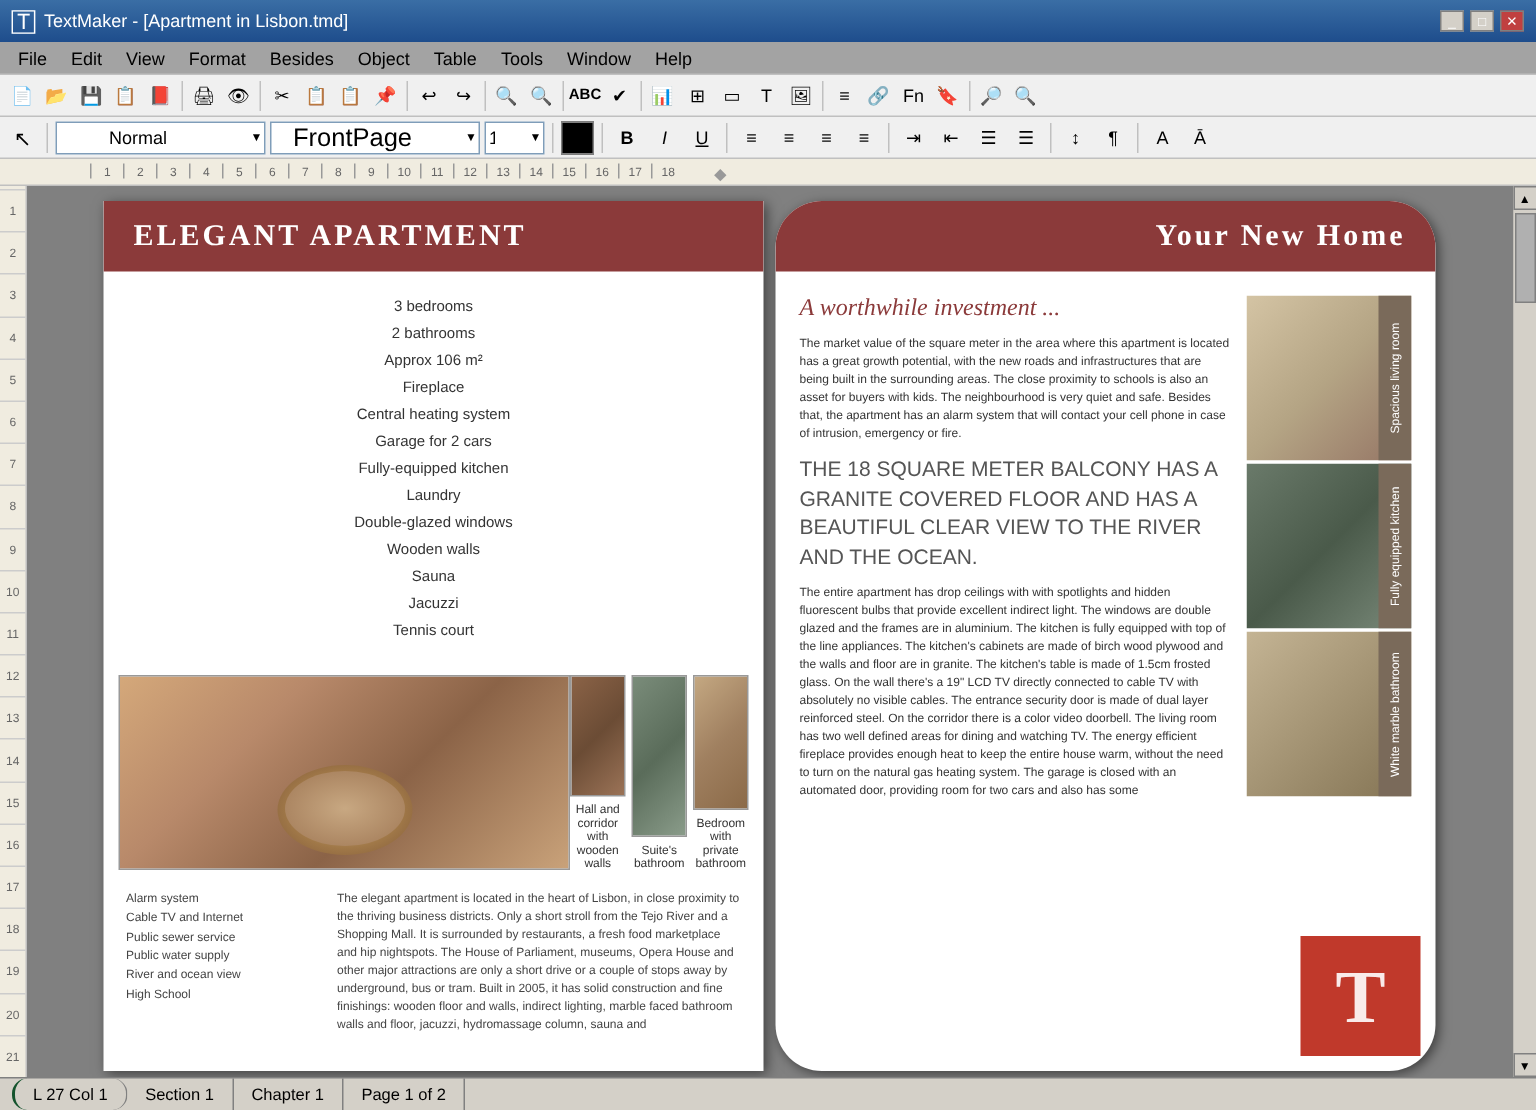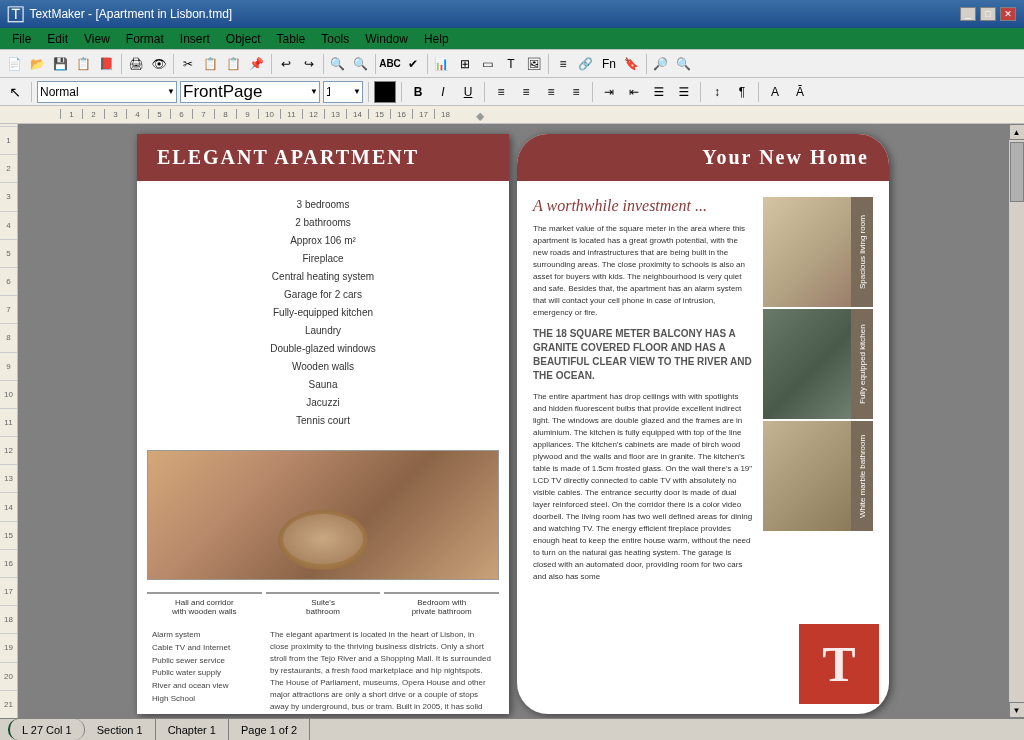--- a/index.html
+++ b/index.html
@@ -15,21 +15,21 @@
       padding: 0 8px;
       font-size: 12px;
       user-select: none;
     }
     .title-bar-icon { margin-right: 6px; font-size: 14px; }
     .title-bar-title { flex: 1; }
     .title-bar-controls { display: flex; gap: 2px; }
 
     
     .menu-bar {
-      background: #15803d;
+      background: #a3a3a3;
       border-bottom: 1px solid #c0c0c0;
       height: 22px;
       display: flex;
       align-items: center;
       padding: 0 4px;
     }
     .menu-item {
       padding: 2px 8px;
       font-size: 12px;
       cursor: pointer;
@@ -197,21 +197,21 @@
       margin: 2px auto;
     }
 
     
     .pages-container {
       display: flex;
       gap: 8px;
     }
 
     .page {
-      width: 372px;
+      width: 440px;
       min-height: 580px;
       background: white;
       box-shadow: 2px 2px 8px rgba(0,0,0,0.5);
       position: relative;
       overflow: hidden;
     }
 
     
     .page-left .page-header {
       background: #8b3a3a;
@@ -228,22 +228,22 @@
       padding: 15px 40px;
       font-size: 10px;
       color: #333;
       line-height: 1.8;
       text-align: center;
     }
 
     .page-left .photos-section {
       padding: 5px 10px;
       display: flex;
-      flex-direction: column;
-      gap: 12px;
+      flex-direction: row;
+      gap: 0;
     }
 
     .photo-row {
       display: flex;
       gap: 4px;
     }
 
     .photo-box {
       background: #c8b89a;
       border: 1px solid #999;
@@ -367,22 +367,22 @@
     }
 
     .body-text {
       font-size: 8px;
       color: #333;
       line-height: 1.5;
       margin-bottom: 8px;
     }
 
     .highlight-text {
-      font-weight: bold;
-      font-size: 10px;
+      font-weight: normal;
+      font-size: 14px;
       color: #555;
       margin-bottom: 8px;
       line-height: 1.4;
     }
 
     
     .brand-overlay {
       position: absolute;
       bottom: 10px;
       right: 10px;
@@ -438,20 +438,21 @@
 
     
     .combo-wrap {
       position: relative;
       display: inline-flex;
       align-items: center;
     }
     .combo-wrap select {
       appearance: none;
       padding-right: 32px;
+      text-align: center;
     }
     .combo-arrow {
       position: absolute;
       right: 2px;
       pointer-events: none;
       font-size: 8px;
     }
 
   </style>
 </head>
@@ -465,21 +466,21 @@
     <div class="win-btn">□</div>
     <div class="win-btn close-btn">✕</div>
   </div>
 </div>
 
 <div class="menu-bar">
   <span class="menu-item">File</span>
   <span class="menu-item">Edit</span>
   <span class="menu-item">View</span>
   <span class="menu-item">Format</span>
-  <span class="menu-item">Insert</span>
+  <span class="menu-item">Besides</span>
   <span class="menu-item">Object</span>
   <span class="menu-item">Table</span>
   <span class="menu-item">Tools</span>
   <span class="menu-item">Window</span>
   <span class="menu-item">Help</span>
 </div>
 
 <div class="toolbar">
   <div class="tb-btn" title="New">📄</div>
   <div class="tb-btn" title="Open">📂</div>

